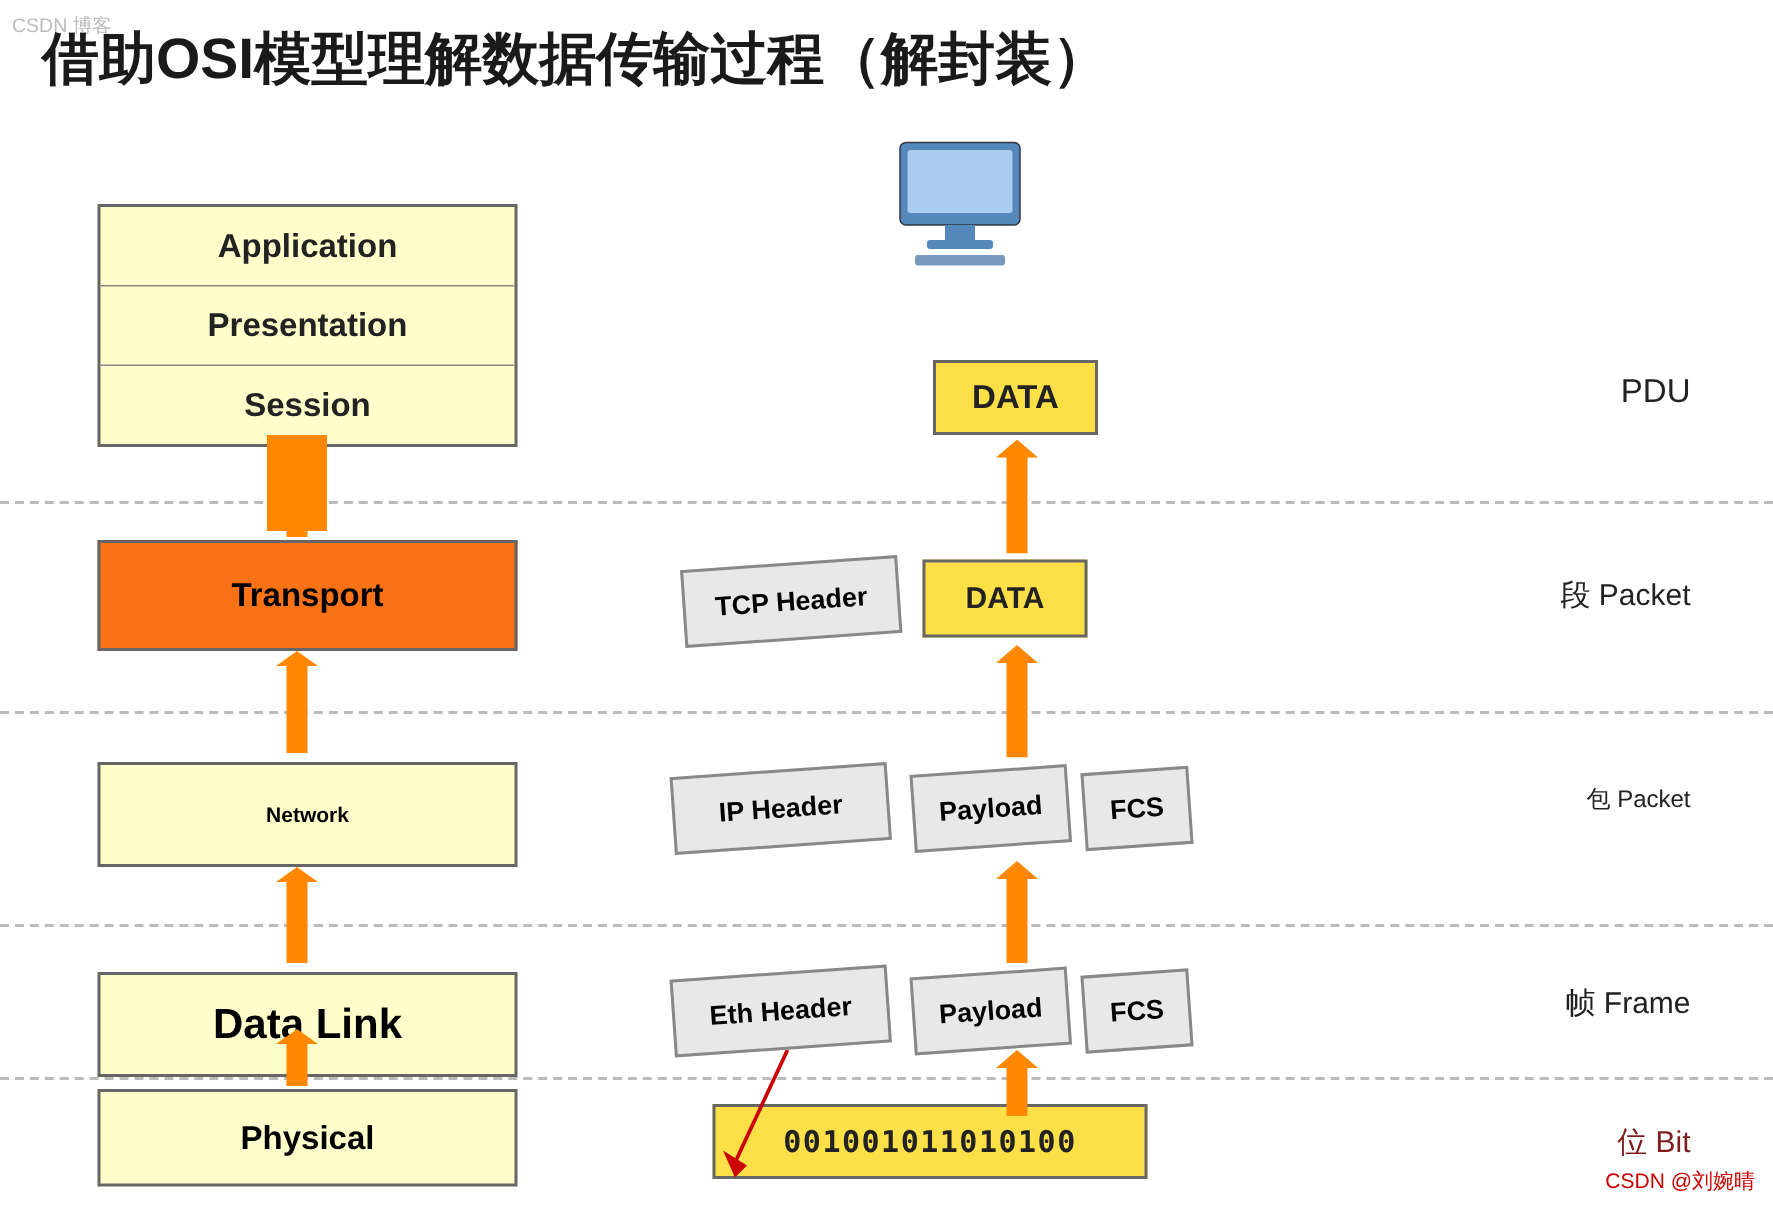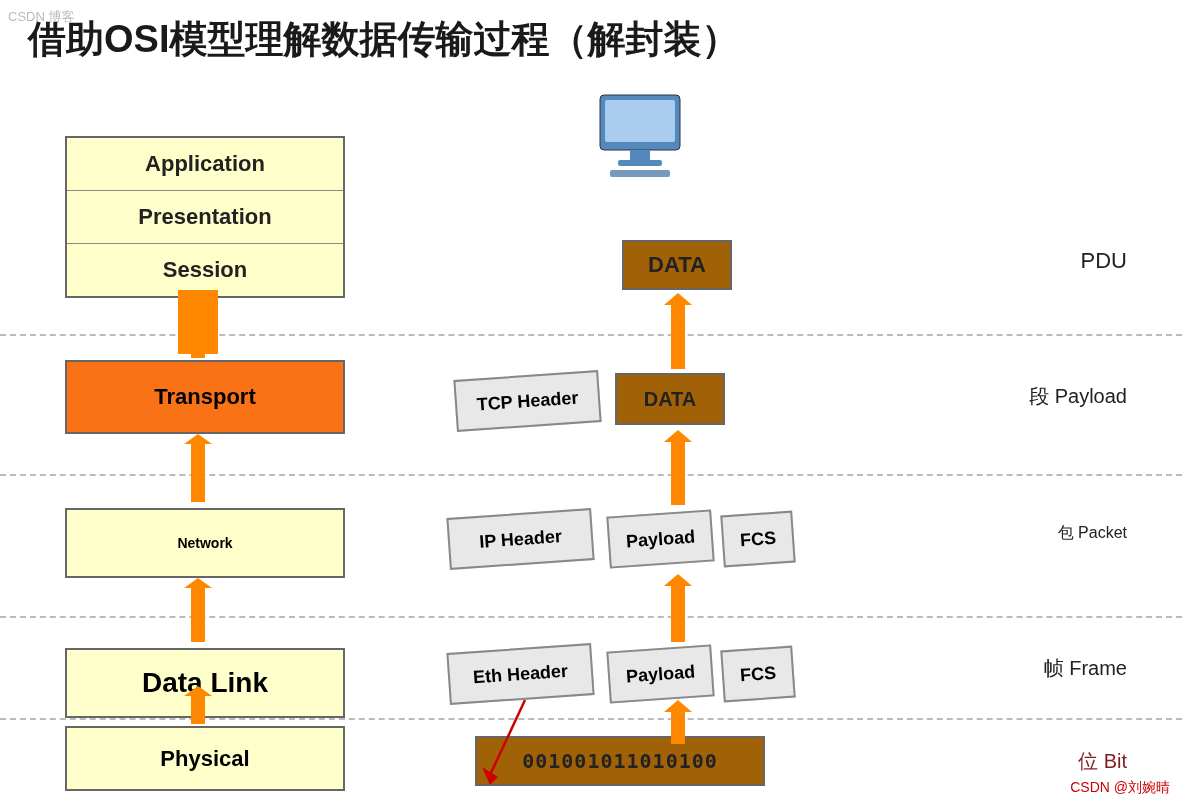--- a/index.html
+++ b/index.html
@@ -55,21 +55,21 @@
       position: absolute;
       left: 0;
       right: 0;
       border-top: 2px dashed #bbb;
     }
 
     
     .data-box {
       position: absolute;
       border: 2px solid #666;
-      background: #a16207;
+      background: #fde047;
       text-align: center;
       font-size: 20px;
       font-weight: bold;
       color: #222;
       display: flex;
       align-items: center;
       justify-content: center;
     }
 
   </style>
@@ -145,21 +145,21 @@
   </svg>
 
   <div class="data-box" style="left:622px;top:240px;width:110px;height:50px;font-size:22px;">DATA</div>
 
   <div style="position:absolute;right:55px;top:248px;font-size:22px;color:#222;">PDU</div>
 
   <div style="position:absolute;left:455px;top:375px;width:145px;height:52px;background:#e8e8e8;border:2px solid #888;display:flex;align-items:center;justify-content:center;font-size:18px;font-weight:bold;transform:rotate(-4deg);z-index:2;">TCP Header</div>
 
   <div class="data-box" style="left:615px;top:373px;width:110px;height:52px;font-size:20px;">DATA</div>
 
-  <div style="position:absolute;right:55px;top:383px;font-size:20px;color:#222;">段 Payload</div>
+  <div style="position:absolute;right:55px;top:383px;font-size:20px;color:#222;">段 Packet</div>
 
   <div style="position:absolute;left:448px;top:513px;width:145px;height:52px;background:#e8e8e8;border:2px solid #888;display:flex;align-items:center;justify-content:center;font-size:18px;font-weight:bold;transform:rotate(-4deg);z-index:2;">IP Header</div>
 
   <div style="position:absolute;left:608px;top:513px;width:105px;height:52px;background:#e8e8e8;border:2px solid #888;display:flex;align-items:center;justify-content:center;font-size:18px;font-weight:bold;transform:rotate(-4deg);z-index:2;">Payload</div>
 
   <div style="position:absolute;left:722px;top:513px;width:72px;height:52px;background:#e8e8e8;border:2px solid #888;display:flex;align-items:center;justify-content:center;font-size:18px;font-weight:bold;transform:rotate(-4deg);z-index:2;">FCS</div>
 
   <div style="position:absolute;right:55px;top:523px;font-size:16px;color:#222;">包 Packet</div>
 
   <div style="position:absolute;left:448px;top:648px;width:145px;height:52px;background:#e8e8e8;border:2px solid #888;display:flex;align-items:center;justify-content:center;font-size:18px;font-weight:bold;transform:rotate(-4deg);z-index:2;">Eth Header</div>

